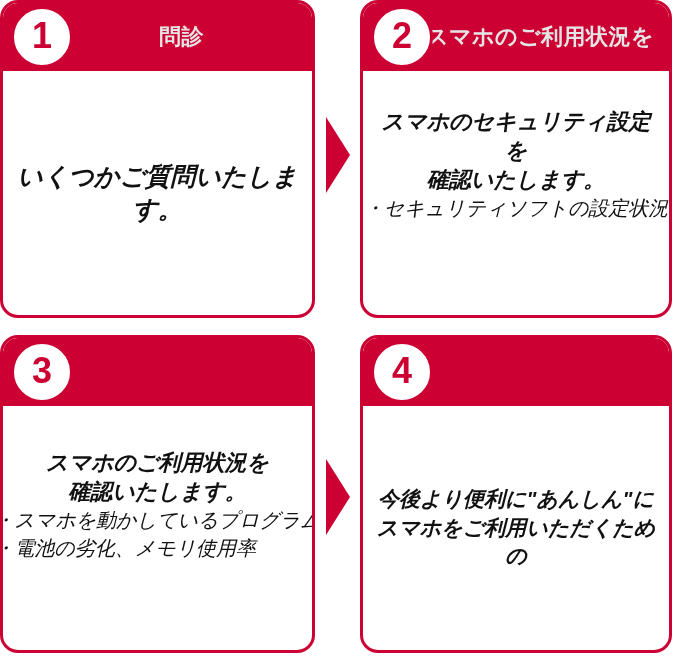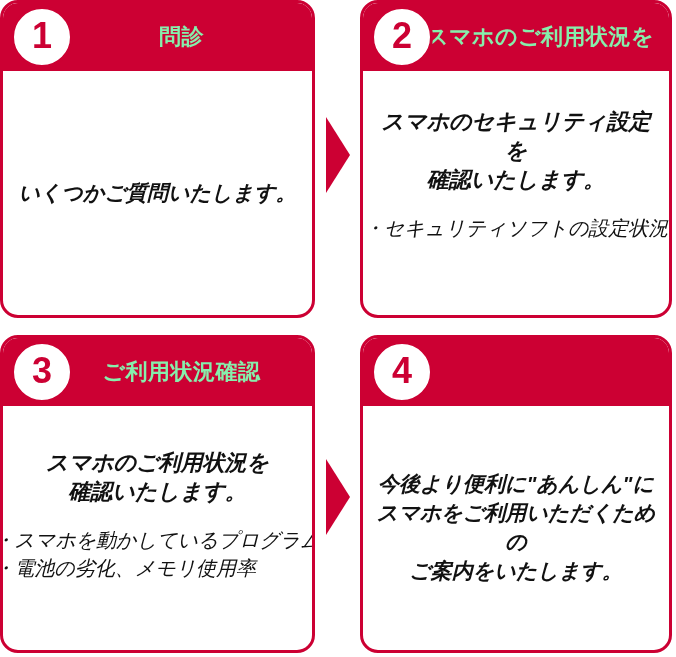--- a/index.html
+++ b/index.html
@@ -39,21 +39,21 @@
     position: relative;
     height: 68px;
     background: #CC0033;
     display: flex;
     align-items: center;
     justify-content: center;
     border-top-left-radius: 14px;
     border-top-right-radius: 14px;
   }
   .card-title {
-    color: #86efac;
+    color: #e5e5e5;
     font-size: 22px;
     font-weight: bold;
     letter-spacing: 0.5px;
     line-height: 1;
     padding-left: 56px;
     padding-right: 8px;
     white-space: nowrap;
   }
 
   
@@ -96,26 +96,26 @@
   .card-body.body-single { justify-content: center; }
 
   .body-lead {
     color: #111111;
     font-weight: bold;
     font-size: 22px;
     line-height: 1.32;
     text-align: center;
     margin: 0;
   }
-  .card.c1.r1 .body-lead { font-size: 21px; }
+  .card.c1.r1 .body-lead { font-size: 25px; }
   .card.c2.r2 .body-lead { font-size: 21px; line-height: 1.38; }
 
   .bullets {
     list-style: none;
-    margin: 20px 0 0 0;
+    margin: 0 0 0 0;
     padding: 0;
     text-align: left;
   }
   .bullets li {
     color: #111111;
     font-weight: normal;
     font-size: 20px;
     line-height: 1.42;
     white-space: nowrap;
   }
@@ -178,21 +178,20 @@
         <li>・セキュリティソフトの設定状況</li>
       </ul>
     </div>
   </div>
 
   <div class="card r2 c1">
     <div class="card-header">
       <div class="num-badge">
         <span>3</span>
       </div>
-      <div class="card-title">ご利用状況確認</div>
     </div>
     <div class="card-body">
       <p class="body-lead">
         <span>スマホのご利用状況を</span><br>
         <span>確認いたします。</span>
       </p>
       <ul class="bullets">
         <li>・スマホを動かしているプログラム</li>
         <li>・電池の劣化、メモリ使用率</li>
       </ul>
@@ -208,18 +207,17 @@
   <div class="card r2 c2">
     <div class="card-header">
       <div class="num-badge">
         <span>4</span>
       </div>
     </div>
     <div class="card-body body-single">
       <p class="body-lead">
         <span>今後より便利に"あんしん"に</span><br>
         <span>スマホをご利用いただくための</span><br>
-        <span>ご案内をいたします。</span>
       </p>
     </div>
   </div>
 
 </div>
 
 </body></html>

